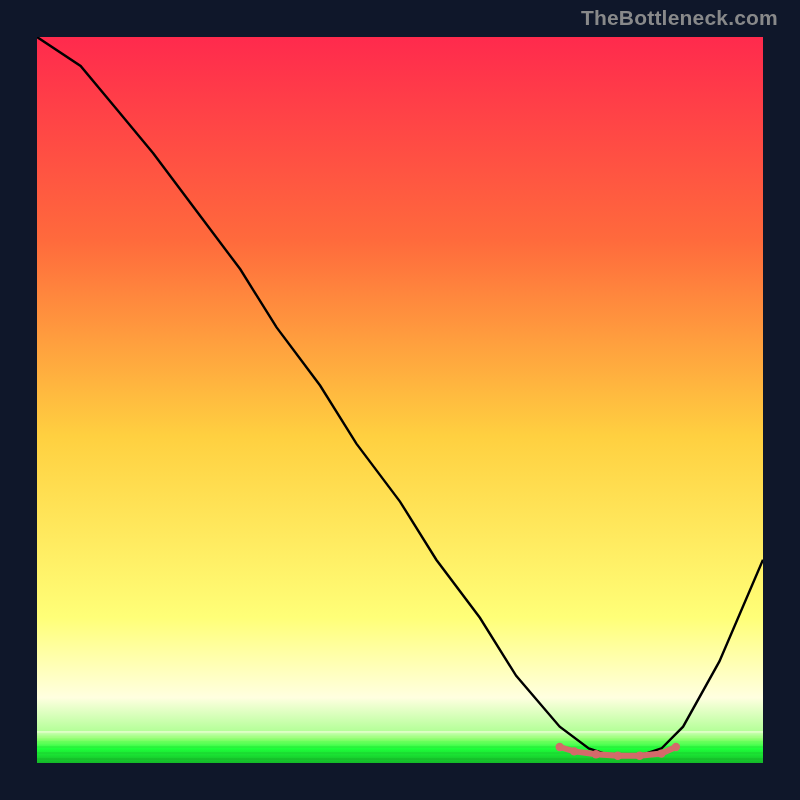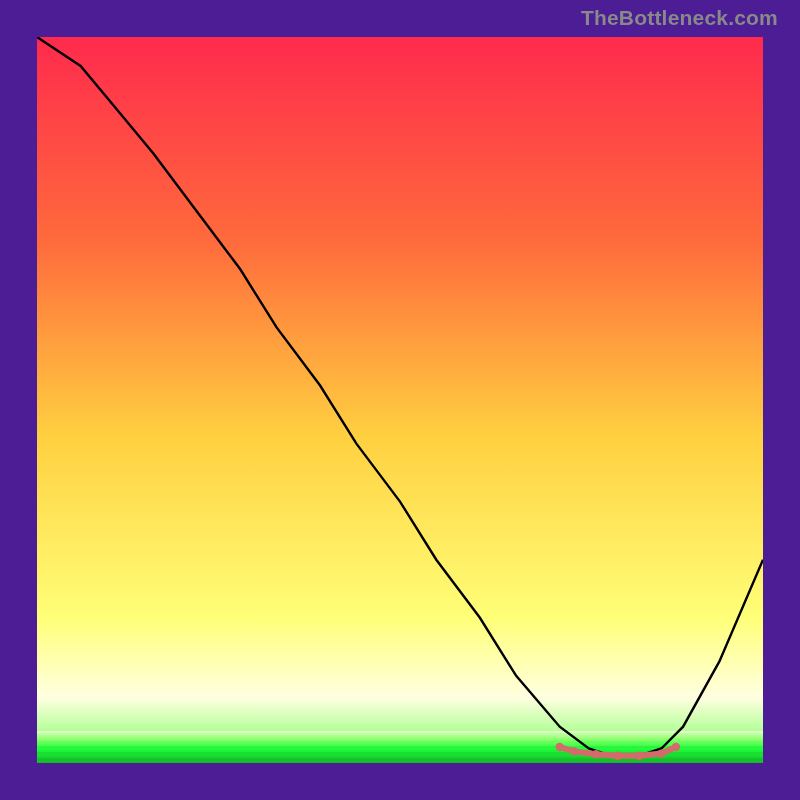--- a/index.html
+++ b/index.html
@@ -7,21 +7,21 @@
     padding: 0;
     width: 800px;
     height: 800px;
     background: #000;
     overflow: hidden;
   }
   .chart-wrap {
     position: relative;
     width: 800px;
     height: 800px;
-    background: #4c1d95;
+    background: #0f172a;
     text-align: right;
   }
   .plot-area {
     position: absolute;
     left: 37px;
     top: 37px;
     width: 726px;
     height: 726px;
     overflow: hidden;
   }

